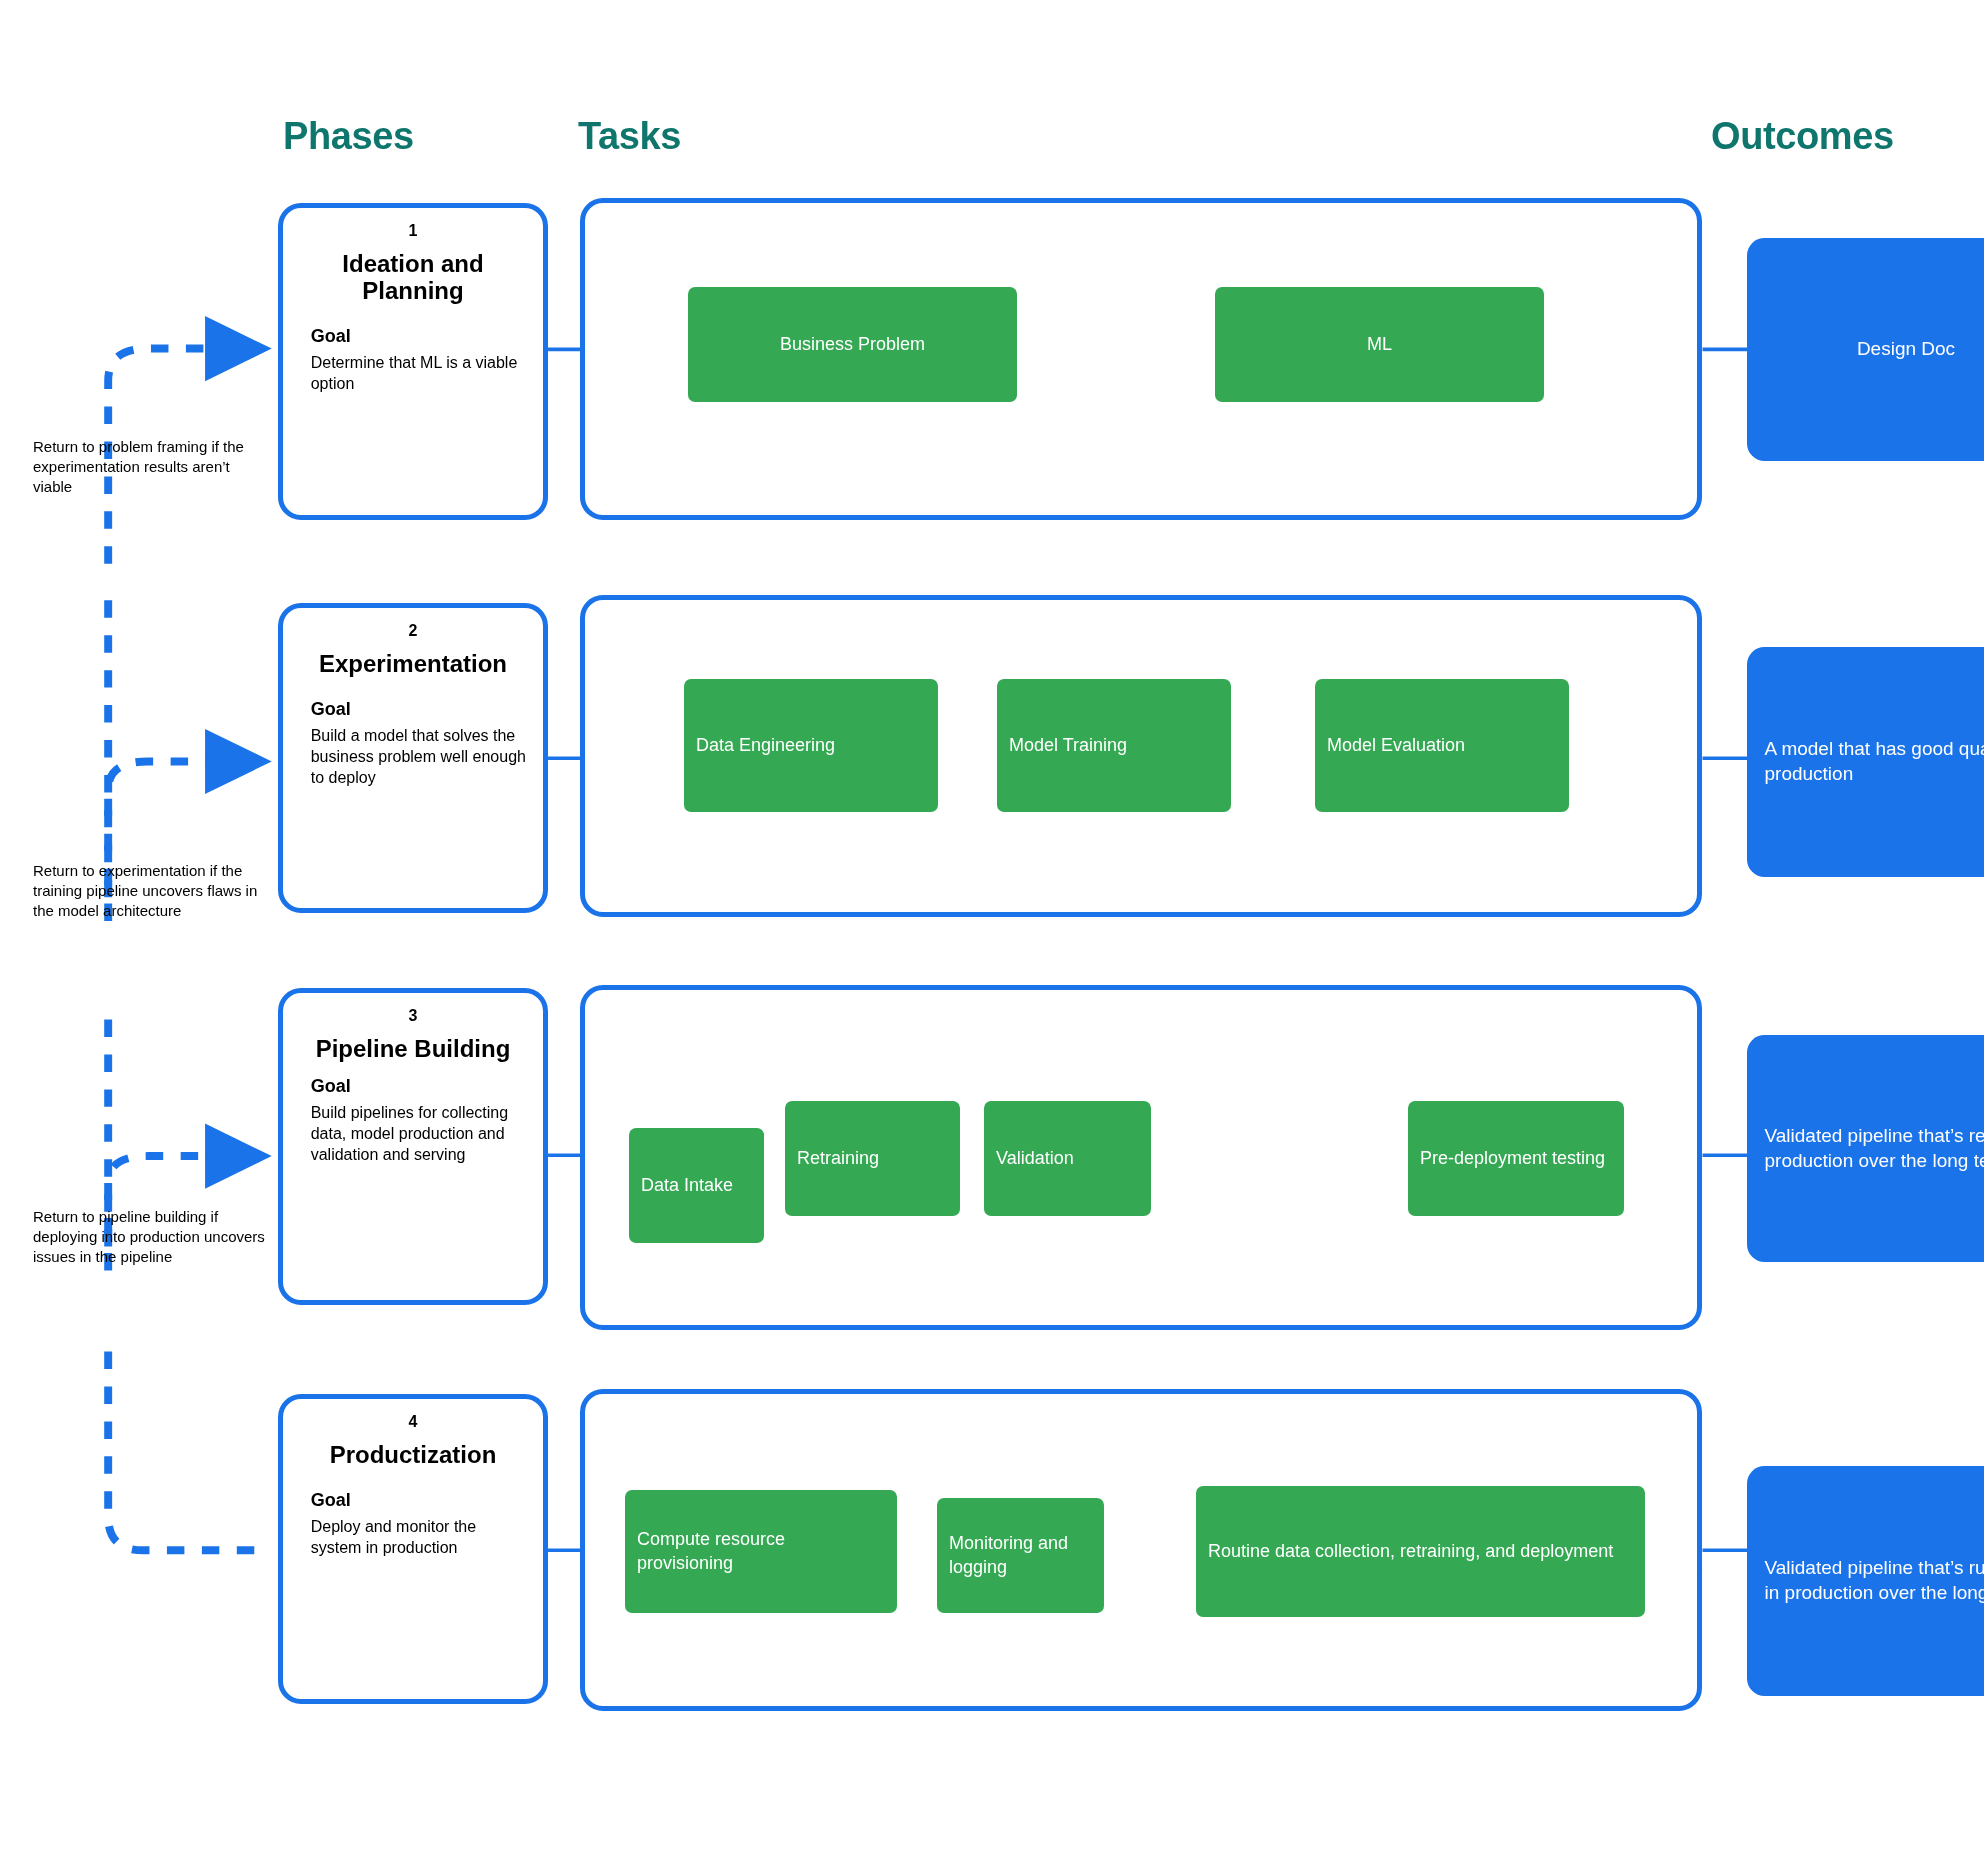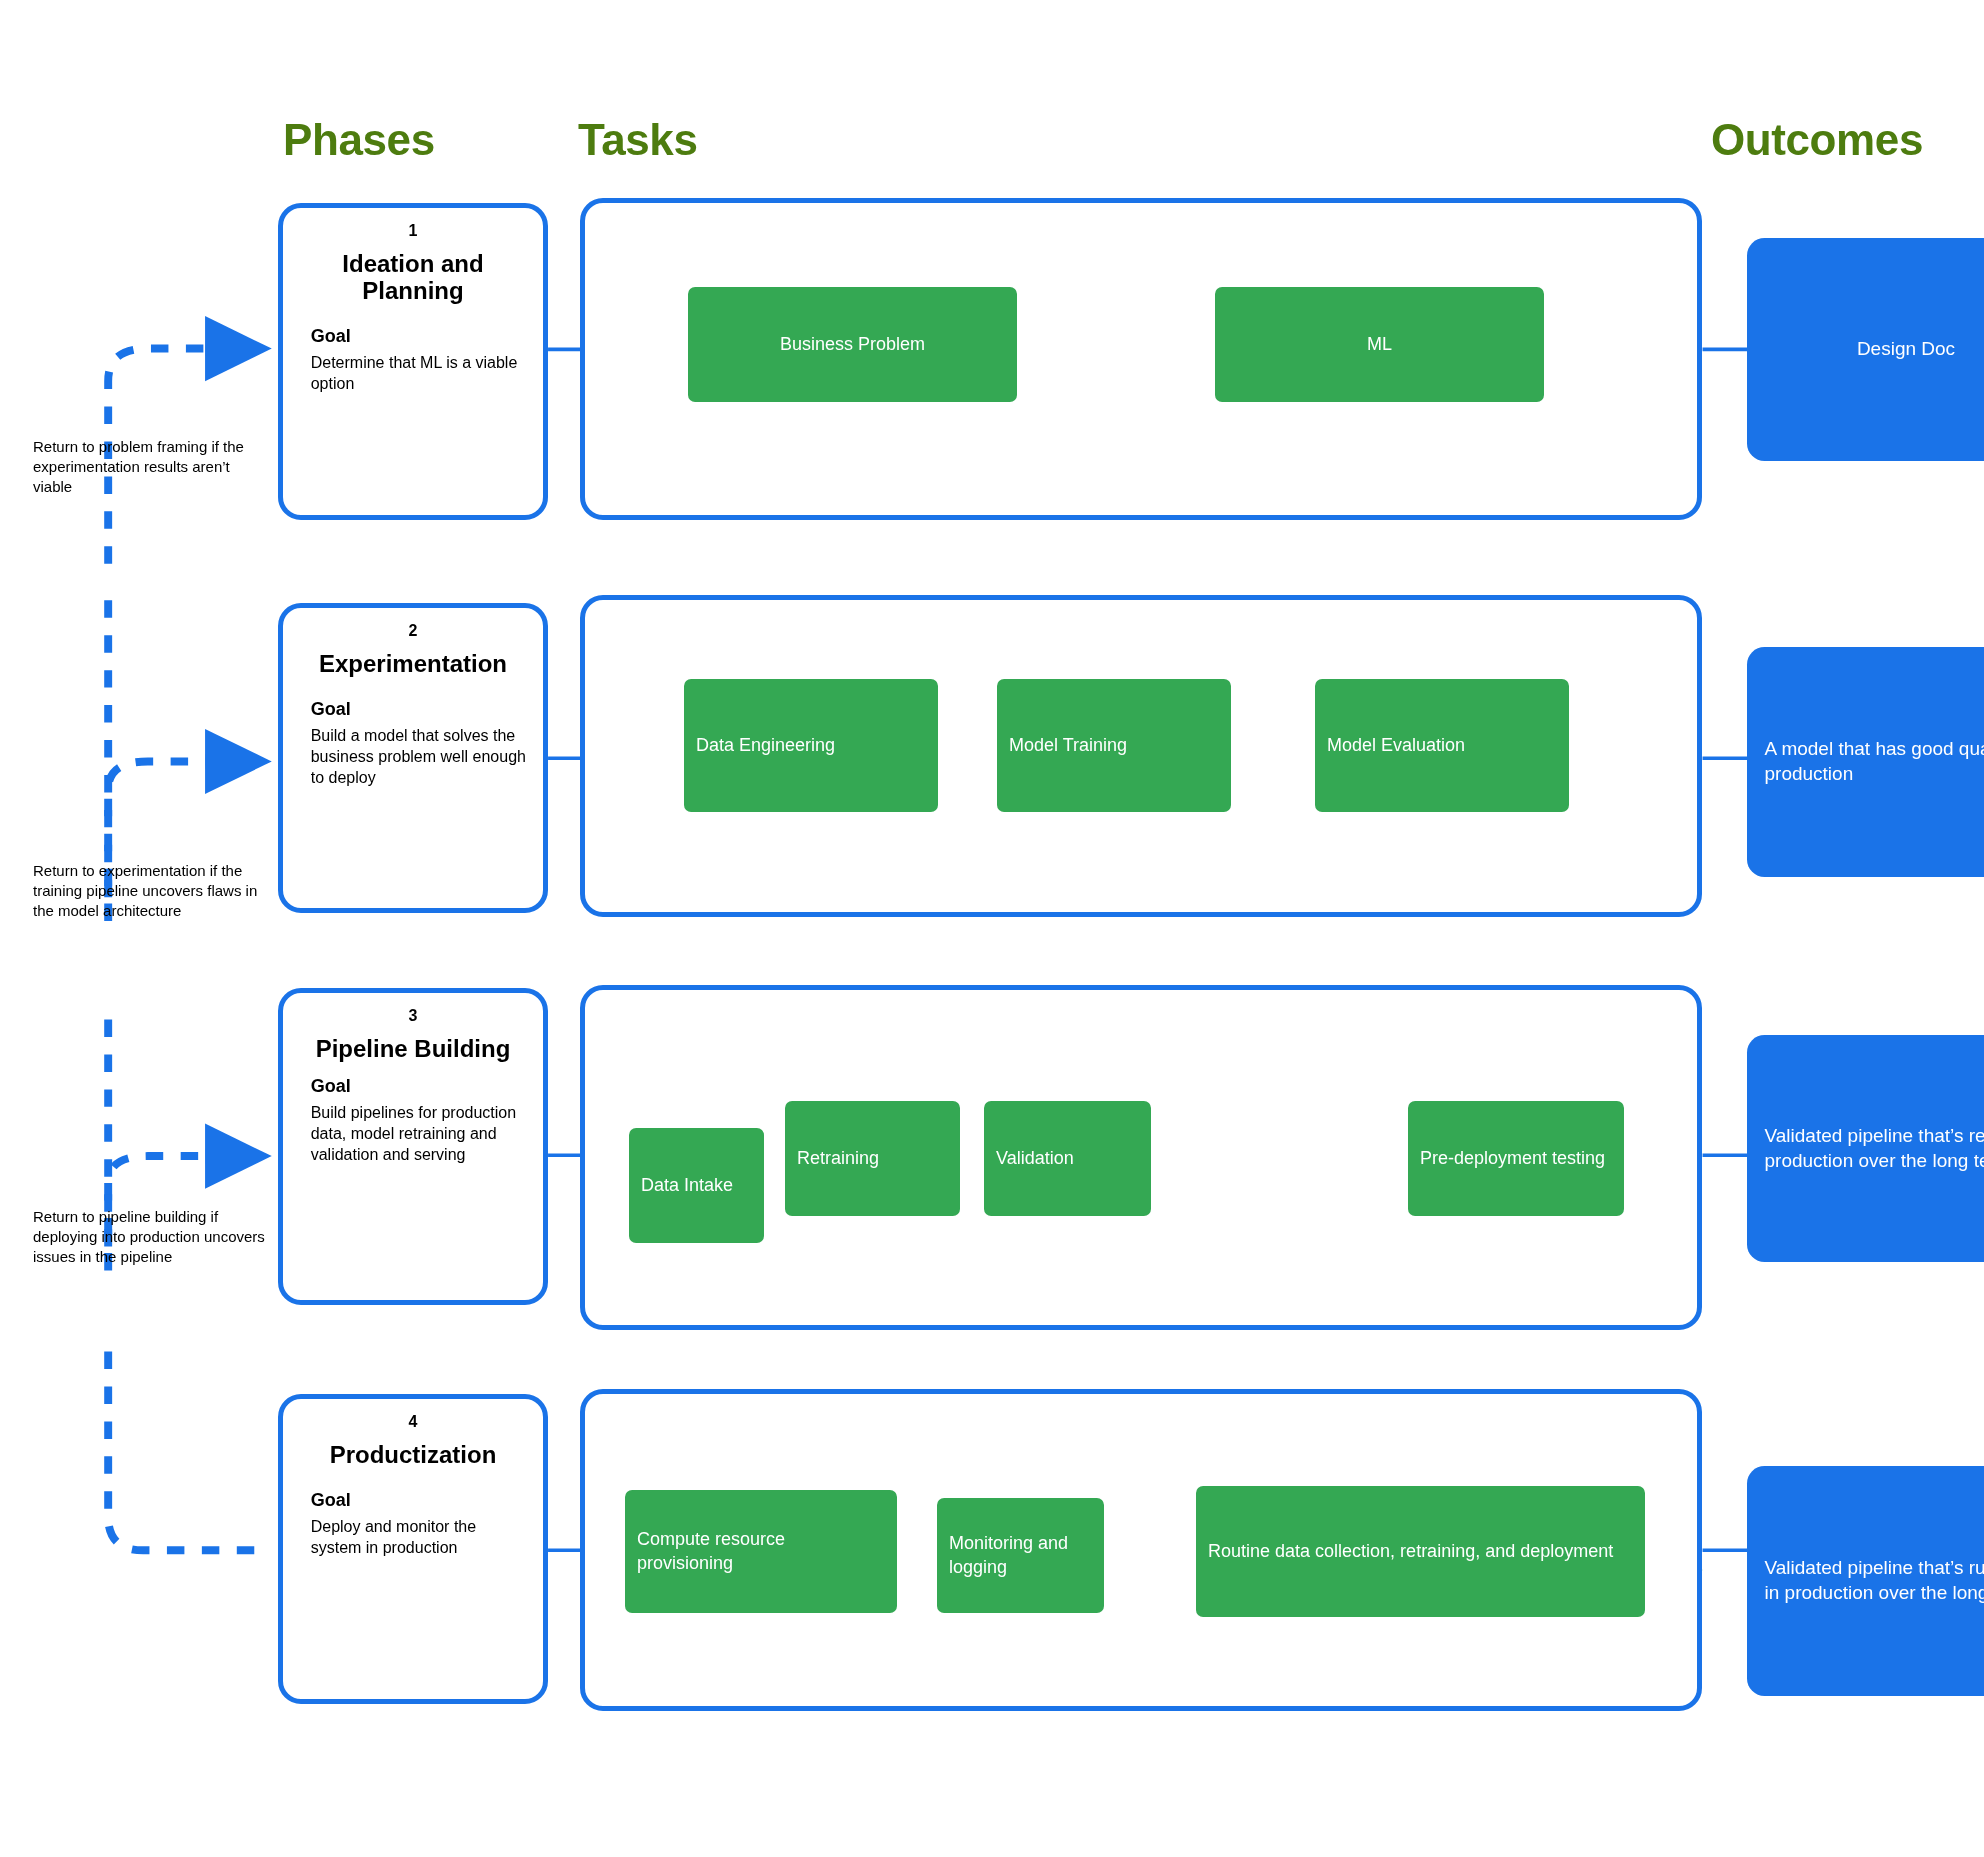--- a/index.html
+++ b/index.html
@@ -1,20 +1,20 @@
 <!DOCTYPE html>
 <html style="font-size:6.4px"><head>
 <meta charset="utf-8">
 <style>
   html,body{margin:0;padding:0;background:#fff;}
   body{font-family:"Liberation Sans", sans-serif;}
   #stage{position:relative;width:2253px;height:1858px;background:#fff;overflow:hidden;}
   #wires{position:absolute;left:0;top:0;width:2253px;height:1858px;pointer-events:none;}
 
-  .col-head{position:absolute;font-weight:bold;color:#4d7c0f;font-size:44px;letter-spacing:-0.4px;}
+  .col-head{position:absolute;font-weight:bold;color:#0f766e;font-size:38px;letter-spacing:-0.4px;}
 
   .phase-card{position:absolute;box-sizing:border-box;background:#fff;
      border:5.6px solid #1a73e8;border-radius:23px;padding:13.5px 16.7px;}
   .phase-num{font-size:16px;font-weight:bold;color:#000;text-align:center;margin-bottom:10.3px;}
   .phase-title{font-size:24px;font-weight:bold;color:#000;text-align:center;line-height:1.15;}
   .goal-wrap{margin-top:21.4px;padding-left:11px;}
   .goal-label{font-size:18px;font-weight:bold;color:#000;margin-bottom:4.8px;}
   .goal-text{font-size:16px;color:#000;line-height:1.32;}
 
   .tasks-card{position:absolute;box-sizing:border-box;background:#fff;
@@ -144,21 +144,21 @@
     <div class="task" style="left:730px;top:79px;width:254px;height:133px;">Model Evaluation</div>
   </div>
 
   <div class="outcome" style="left:1747px;top:647px;width:318px;height:230px;">A model that has good quality for production</div>
 
   <div class="phase-card" style="left:278px;top:988px;width:270px;height:317px;">
     <div class="phase-num">3</div>
     <div class="phase-title">Pipeline Building</div>
     <div class="goal-wrap" style="margin-top:13.5px;">
       <div class="goal-label">Goal</div>
-      <div class="goal-text">Build pipelines for production data, model retraining and validation and serving</div>
+      <div class="goal-text">Build pipelines for collecting data, model production and validation and serving</div>
     </div>
   </div>
 
   <div class="tasks-card" style="left:580px;top:985px;width:1122px;height:345px;">
     <div class="task" style="left:44px;top:111px;width:135px;height:115px;margin-top:27px;">Data Intake</div>
     <div class="task" style="left:200px;top:111px;width:175px;height:115px;">Retraining</div>
     <div class="task" style="left:399px;top:111px;width:167px;height:115px;">Validation</div>
     <div class="task" style="left:823px;top:111px;width:216px;height:115px;">Pre-deployment testing</div>
   </div>
 

